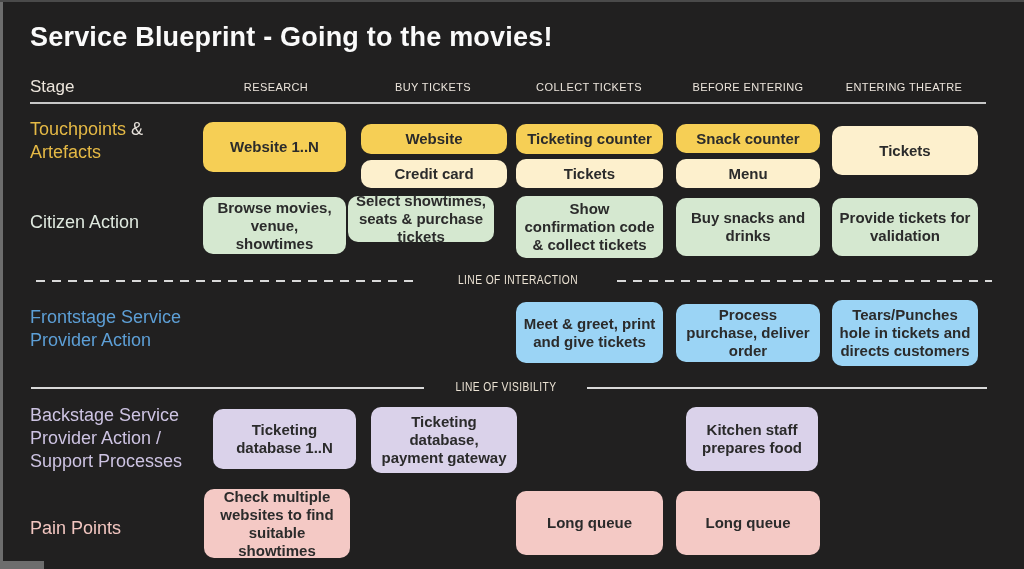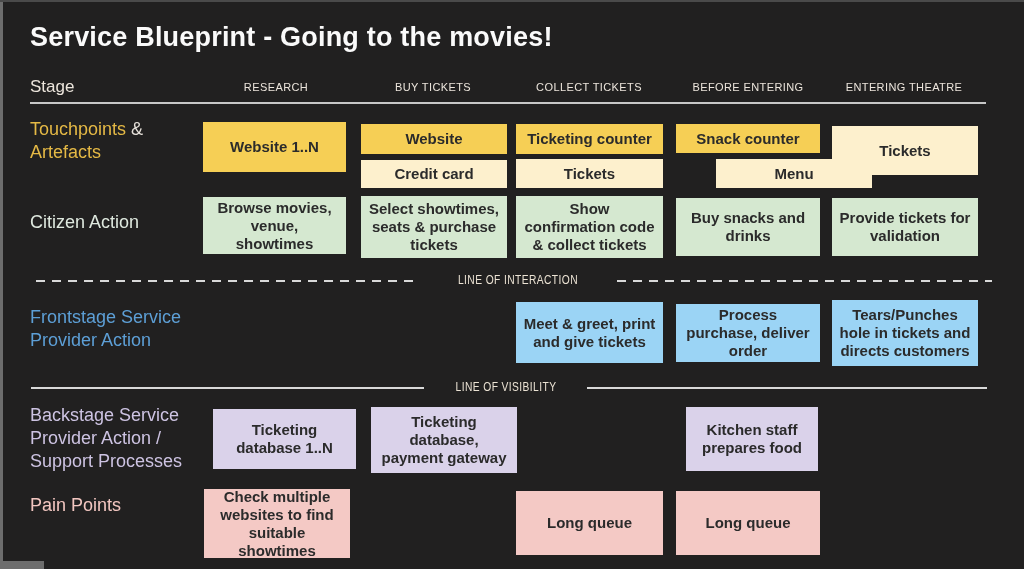--- a/index.html
+++ b/index.html
@@ -37,25 +37,25 @@
 
   .row-label {
     position:absolute; left:30px;
     font-size:18px; line-height:1.28;
   }
   .row-label.touchpoints { top:118px; color:var(--label-gold); width:180px; }
   .row-label .amp { color:#e6e1da; }
   .row-label.citizen { top:211px; color:var(--label-citizen); }
   .row-label.frontstage { top:306px; color:var(--label-frontstage); width:170px; }
   .row-label.backstage { top:404px; color:var(--label-backstage); width:178px; }
-  .row-label.pain { top:494px; color:var(--label-pain); }
+  .row-label.pain { top:517px; color:var(--label-pain); }
 
   .card {
     position:absolute; box-sizing:border-box;
-    border-radius:0;
+    border-radius:10px;
     display:flex; align-items:center; justify-content:center;
     text-align:center;
     font-size:15px; font-weight:600; line-height:1.2;
     color: var(--box-text);
     padding:2px 7px;
   }
   .card.yellow   { background: var(--yellow); }
   .card.cream    { background: var(--cream); }
   .card.green    { background: var(--green); }
   .card.blue     { background: var(--blue); }
@@ -111,25 +111,25 @@
   <div class="row-label citizen">Citizen Action</div>
   <div class="row-label backstage">Backstage Service Provider Action / Support Processes</div>
   <div class="row-label pain">Pain Points</div>
 
   <div class="card yellow stacked stack-cream" style="left:203px;top:122px;width:143px;height:50px">Website 1..N</div>
   <div class="card yellow" style="left:361px;top:124px;width:146px;height:30px">Website</div>
   <div class="card cream" style="left:361px;top:160px;width:146px;height:28px">Credit card</div>
   <div class="card yellow" style="left:516px;top:124px;width:147px;height:30px">Ticketing counter</div>
   <div class="card cream" style="left:516px;top:159px;width:147px;height:29px">Tickets</div>
   <div class="card yellow" style="left:676px;top:124px;width:144px;height:29px">Snack counter</div>
-  <div class="card cream" style="left:716px;top:159px;width:156px;height:29px">Menu</div>
+  <div class="card cream" style="left:676px;top:159px;width:144px;height:29px">Menu</div>
   <div class="card cream" style="left:832px;top:126px;width:146px;height:49px">Tickets</div>
 
   <div class="card green stacked stack-bluegray" style="left:203px;top:197px;width:143px;height:57px">Browse movies, venue, showtimes</div>
-  <div class="card green" style="left:361px;top:196px;width:146px;height:62px">Select showtimes, seats &amp; purchase tickets</div>
+  <div class="card green" style="left:348px;top:196px;width:146px;height:46px">Select showtimes, seats &amp; purchase tickets</div>
   <div class="card green" style="left:516px;top:196px;width:147px;height:62px">Show confirmation code &amp; collect tickets</div>
   <div class="card green" style="left:676px;top:198px;width:144px;height:58px">Buy snacks and drinks</div>
   <div class="card green" style="left:832px;top:198px;width:146px;height:58px">Provide tickets for validation</div>
 
   <div class="sep-dash" style="left:36px;top:280px;width:382px"></div>
   <div class="sep-label" style="left:518px;top:273px">LINE OF INTERACTION</div>
   <div class="sep-dash" style="left:617px;top:280px;width:375px"></div>
 
   <div class="card blue" style="left:516px;top:302px;width:147px;height:61px">Meet &amp; greet, print and give tickets</div>
   <div class="card blue" style="left:676px;top:304px;width:144px;height:58px">Process purchase, deliver order</div>

